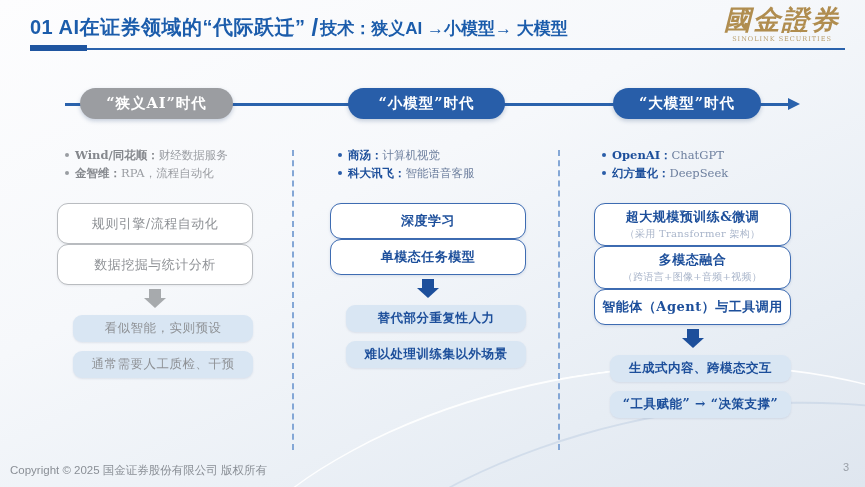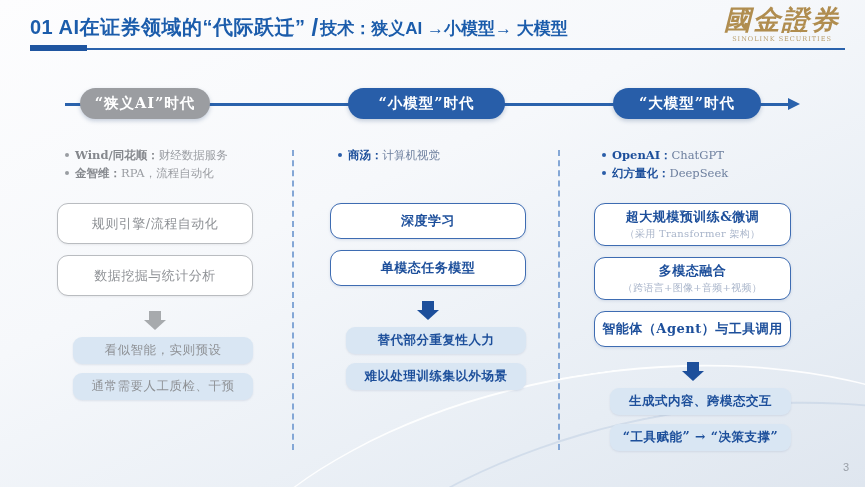--- a/index.html
+++ b/index.html
@@ -36,21 +36,21 @@
     letter-spacing:1px;margin-top:2px;text-transform:uppercase;}
 
   
   .timeline-line{position:absolute;left:65px;top:103px;width:725px;height:2.5px;background:#2a62ac;}
   .timeline-arrowhead{position:absolute;left:788px;top:98px;width:0;height:0;
     border-left:12px solid #2a62ac;border-top:6px solid transparent;border-bottom:6px solid transparent;}
   .era{position:absolute;top:88px;height:31px;border-radius:16px;
     display:flex;align-items:center;justify-content:center;
     color:#fff;font-family:"DejaVu Serif",serif;font-weight:bold;font-size:14.5px;letter-spacing:1px;
     box-shadow:0 2px 4px rgba(40,70,120,0.25);}
-  .era-1{left:80px;width:130px;background:#9b9da1;}
+  .era-1{left:80px;width:153px;background:#9b9da1;}
   .era-2{left:348px;width:157px;background:#285ea9;}
   .era-3{left:613px;width:148px;background:#285ea9;}
 
   
   .divider{position:absolute;top:150px;height:300px;width:0;border-left:2px dashed #84a7d6;}
   .divider-1{left:292px;}
   .divider-2{left:558px;}
 
   
   .column{position:absolute;top:147px;display:flex;flex-direction:column;}
@@ -62,21 +62,21 @@
   .bullet{font-size:11.5px;line-height:1.55;white-space:nowrap;}
   .bullet .dot{display:inline-block;width:4px;height:4px;border-radius:50%;margin:0 6px 2px 0;vertical-align:middle;}
   .bullet-label{font-weight:bold;}
   .col-gray .bullet{color:#9a9da2;}
   .col-gray .bullet .dot{background:#9a9da2;}
   .col-gray .bullet-label{color:#85888d;}
   .col-blue .bullet{color:#6d7f9e;}
   .col-blue .bullet .dot{background:#2a5da8;}
   .col-blue .bullet-label{color:#1d4f9b;}
 
-  .box{background:#ffffff;border-radius:11px;margin-bottom:11px;
+  .box{background:#ffffff;border-radius:11px;
     display:flex;flex-direction:column;justify-content:center;
     padding:4px 6px;min-height:26px;text-align:center;font-family:"DejaVu Serif",serif;}
   .col-gray .box{border:1px solid #b9bcc0;box-shadow:0 1px 2px rgba(120,125,135,0.12);}
   .col-blue .box{border:1.5px solid #3e6cb2;box-shadow:0 1px 3px rgba(45,80,140,0.15);}
   .box-title{font-size:13px;font-weight:bold;letter-spacing:0.5px;white-space:nowrap;}
   .col-gray .box-title{color:#8f9296;font-weight:normal;}
   .col-blue .box-title{color:#1d4f9b;}
   .box-subtitle{font-size:10px;color:#a9b5ca;letter-spacing:0.3px;white-space:nowrap;margin-top:1px;}
   .box-subtitle:empty{display:none;}
   .col-gray .box{min-height:31px;}
@@ -147,20 +147,21 @@
         <div class="shaft"></div>
         <div class="head"></div>
       </div>
     <div class="result">看似智能，实则预设</div>
     <div class="result">通常需要人工质检、干预</div>
   </div>
 
   <div class="column col-2 col-blue">
     <div class="bullets">
       <div class="bullet"><span class="dot"></span><span class="bullet-label">商汤：</span><span>计算机视觉</span></div>
+      <div class="bullet"><span class="dot"></span><span class="bullet-label">科大讯飞：</span><span>智能语音客服</span></div>
     </div>
     <div class="box">
       <div class="box-title">深度学习</div>
     </div>
     <div class="box">
       <div class="box-title">单模态任务模型</div>
 
     </div>
     <div class="arrow-spacer"></div>
     <div class="down-arrow">
@@ -190,14 +191,15 @@
     </div>
     <div class="arrow-spacer"></div>
     <div class="down-arrow">
         <div class="shaft"></div>
         <div class="head"></div>
       </div>
     <div class="result">生成式内容、跨模态交互</div>
     <div class="result">“工具赋能” → “决策支撑”</div>
   </div>
 
+  <div class="footer-copyright">Copyright © 2025 国金证券股份有限公司 版权所有</div>
   <div class="footer-page">3</div>
 </div>
 
 </body></html>

